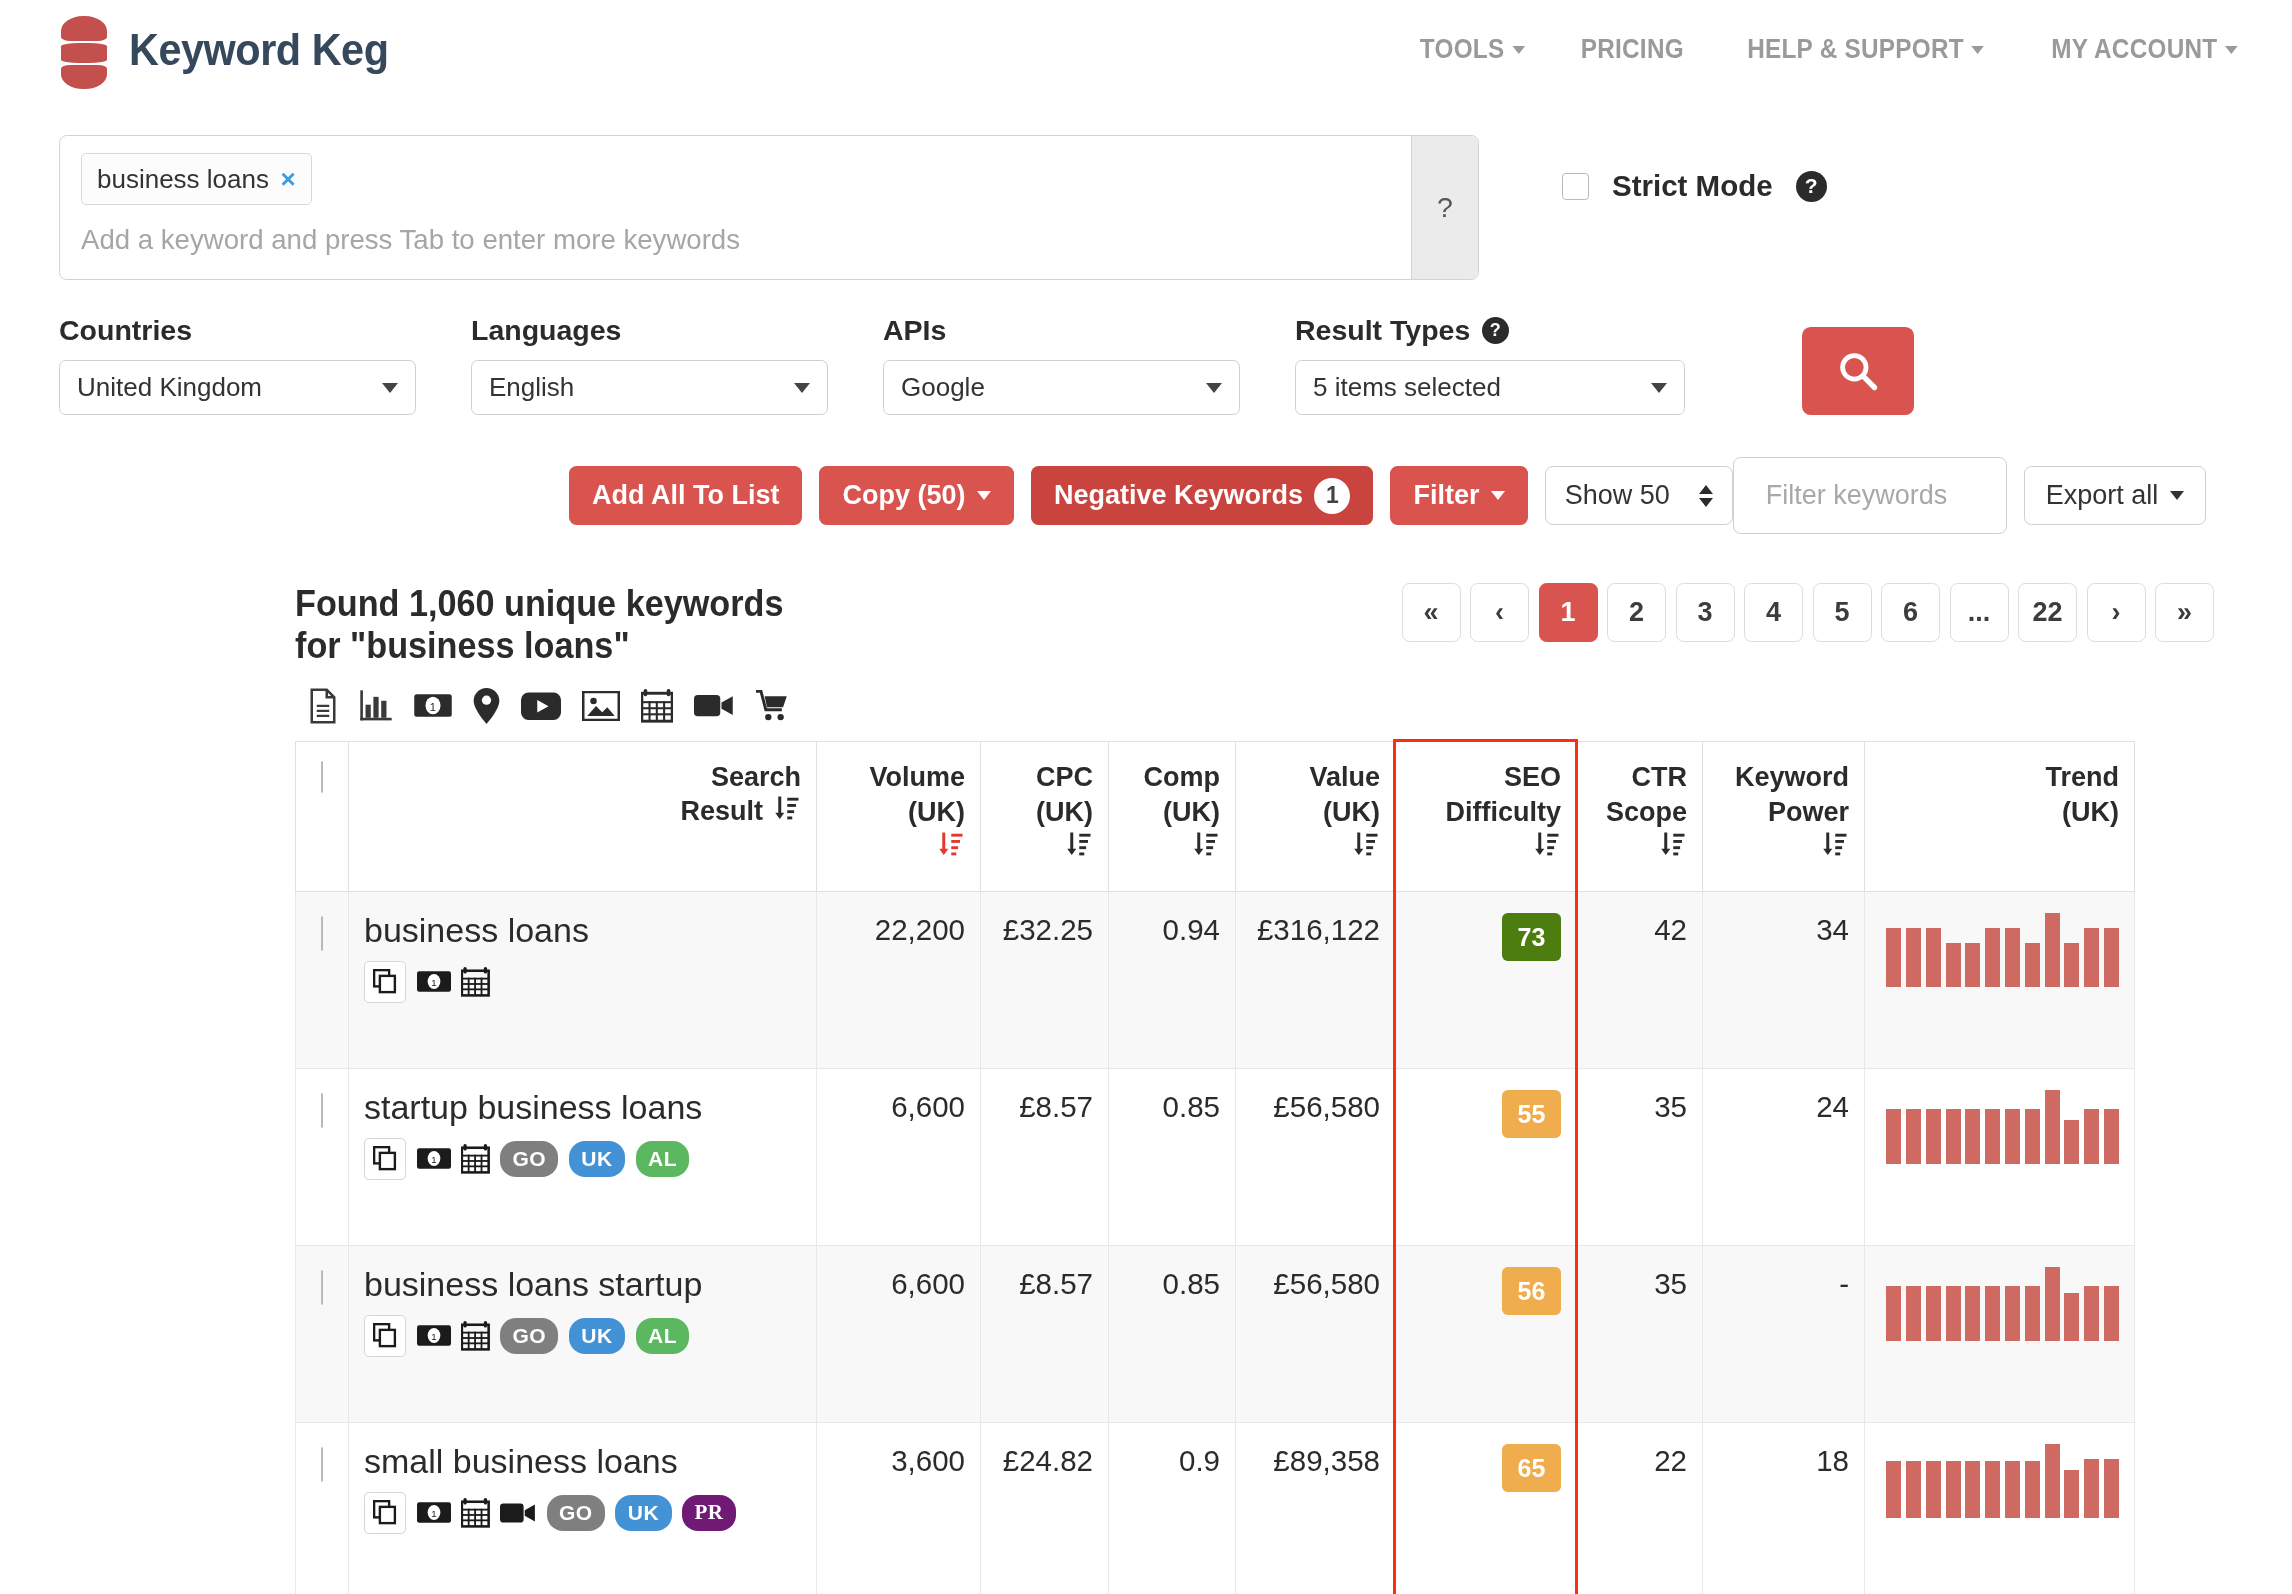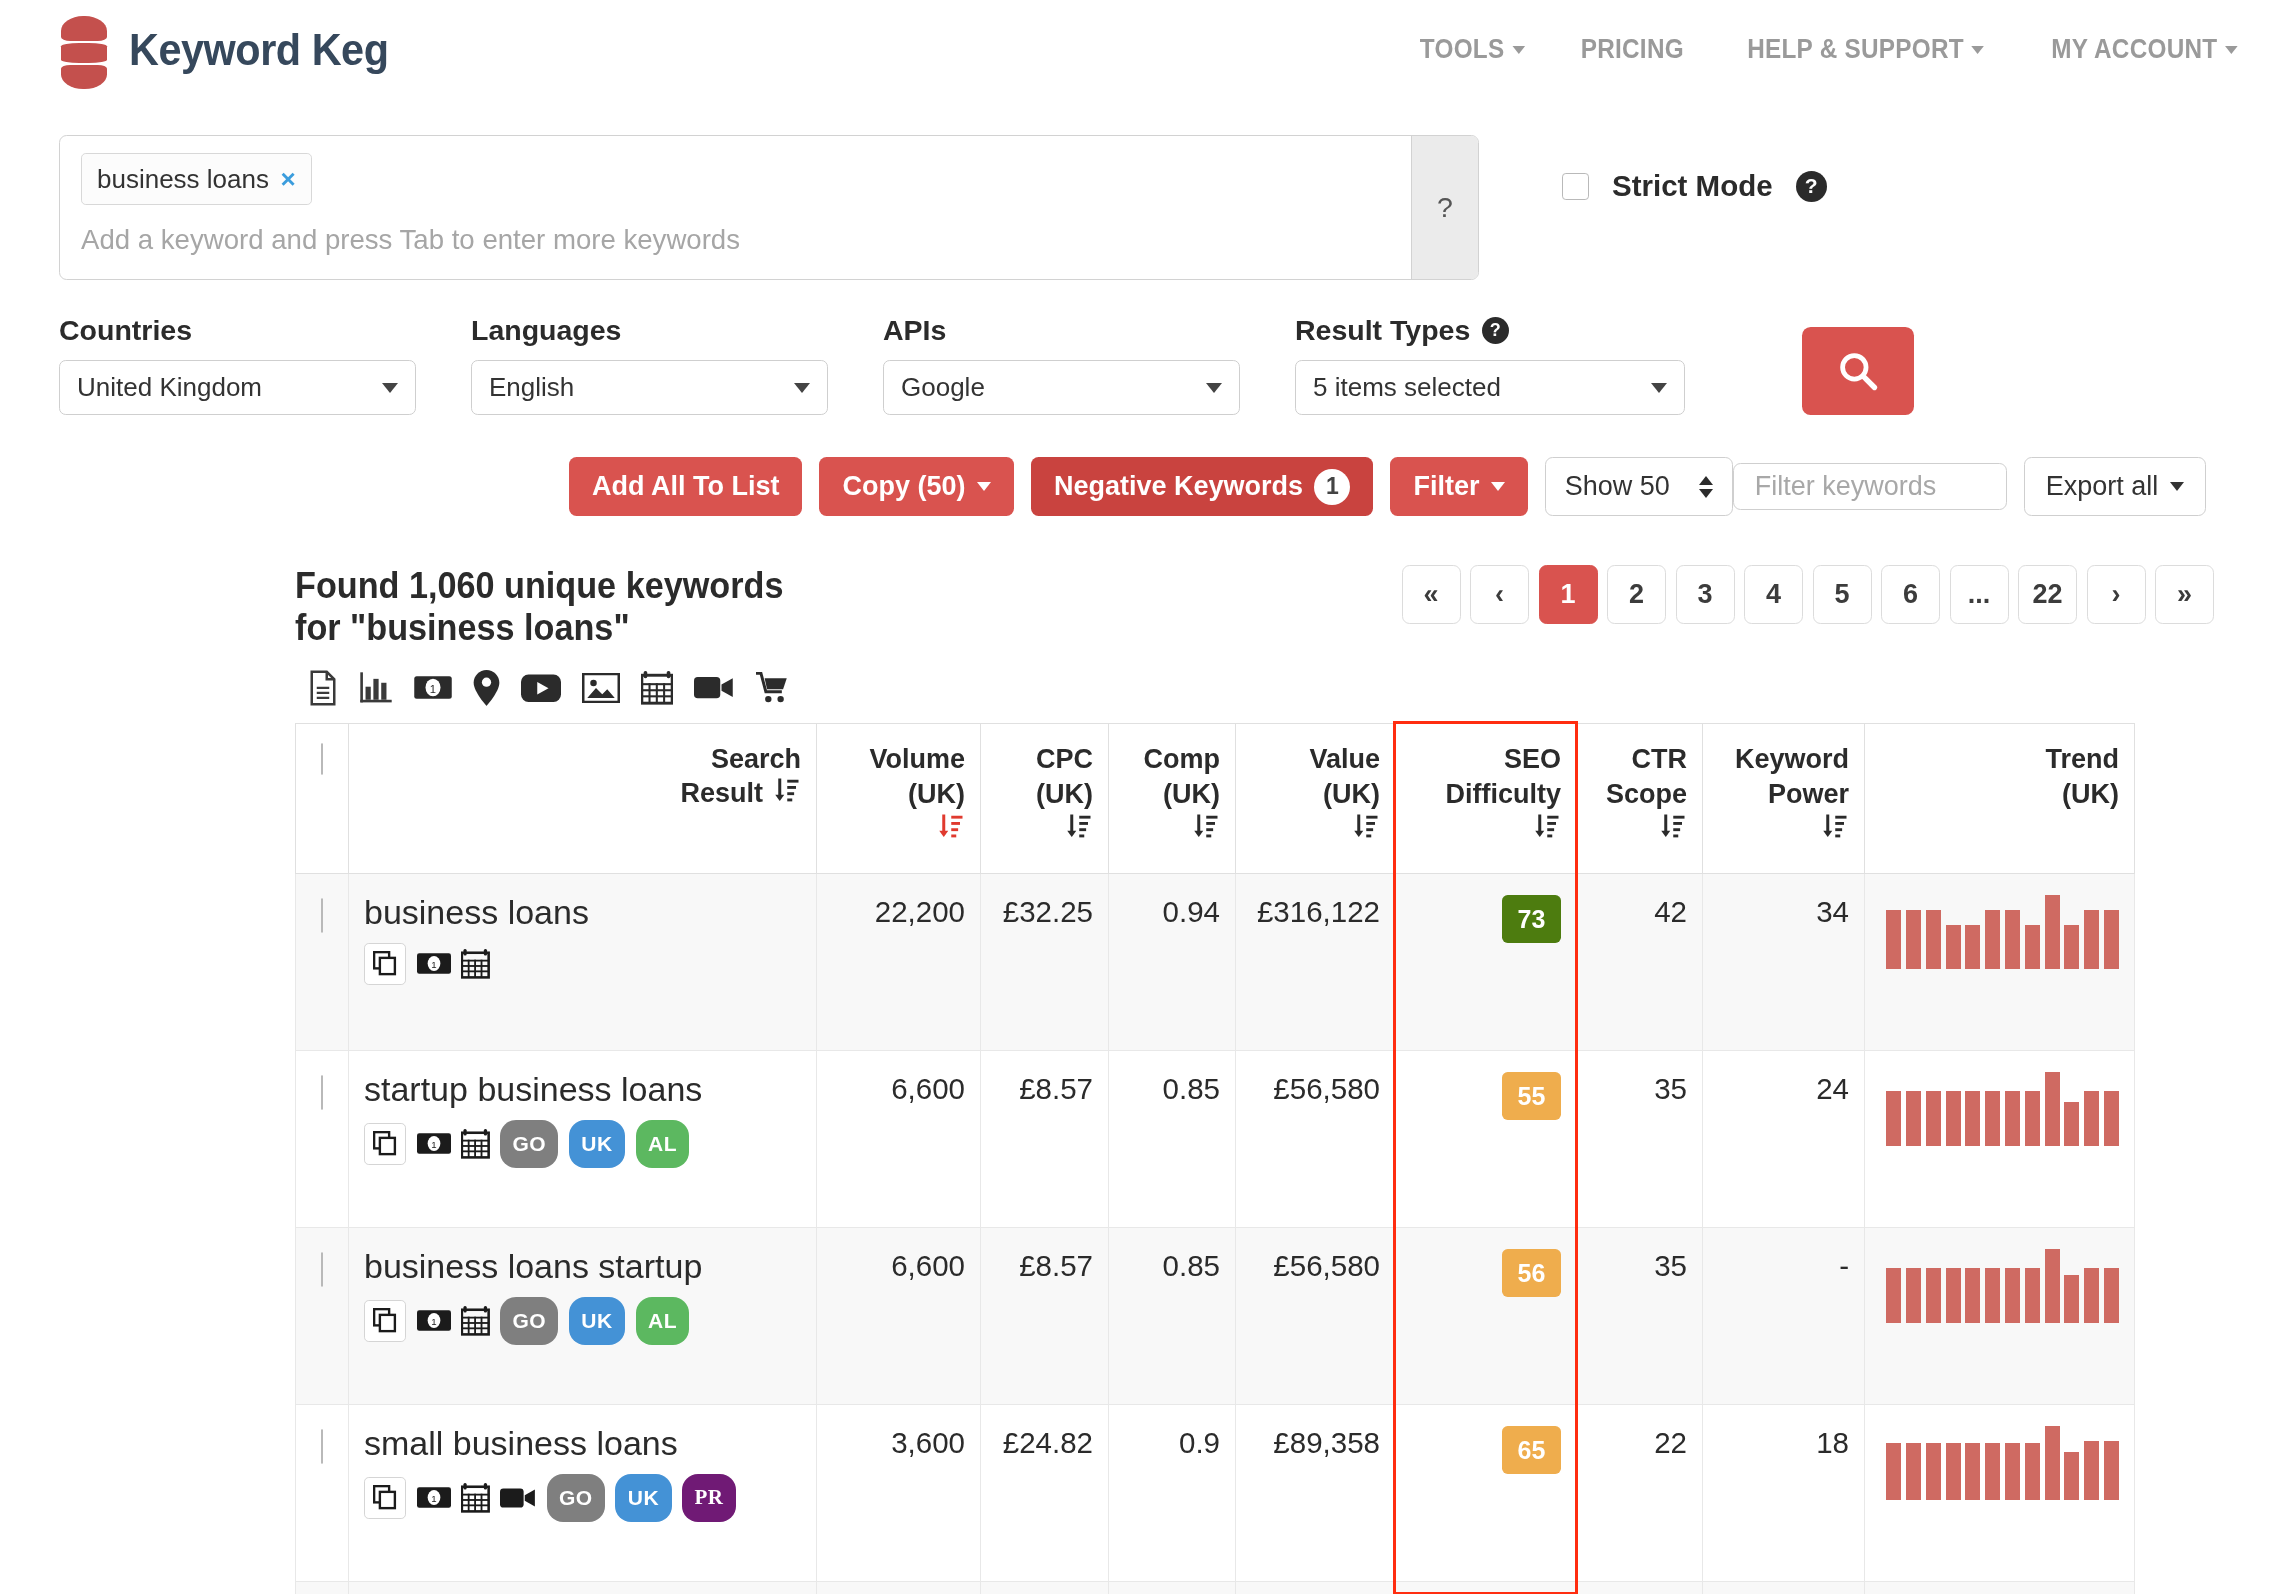--- a/index.html
+++ b/index.html
@@ -180,25 +180,25 @@
   .stepper .sv { flex: 1; }
   .spin { display: flex; flex-direction: column; gap: 3.8px; }
   .spin i {
     width: 0; height: 0;
     border-left: 7.6px solid transparent;
     border-right: 7.6px solid transparent;
   }
   .spin i.up { border-bottom: 9.5px solid #2b2b2b; }
   .spin i.dn { border-top: 9.5px solid #2b2b2b; }
   .filterkw {
-    height: 47px; width: 274px;
+    height: 77px; width: 274px;
     border: 1px solid #cfcfcf; border-radius: 7.6px;
     background: #fff;
     display: flex; align-items: center;
-    padding: 0 21px; font-size: 27px; color: #a8a8a8;
+    padding: 0 32px; font-size: 27px; color: #a8a8a8;
     margin-right: 17px;
   }
   .btn-ghost {
     height: 59px;
     border: 1px solid #cfcfcf; border-radius: 7.6px;
     background: #fff; color: #333;
     font-size: 27px; padding: 0 21px;
     display: flex; align-items: center; gap: 11.4px; cursor: pointer;
   }
   .btn-ghost .dcaret {
@@ -263,21 +263,21 @@
   .kwtext { font-size: 34px; color: #2b2b2b; line-height: 1; margin-bottom: 13.3px; }
   .kwicons { display: flex; align-items: center; gap: 10.5px; }
   .copybox {
     width: 42px; height: 42px;
     border: 1px solid #d5d5d5; border-radius: 4.8px; background: #fff;
     display: flex; align-items: center; justify-content: center;
     cursor: pointer;
   }
   .miniico { display: flex; align-items: center; color: #1b1b1b; }
   .tag {
-    height: 48px; border-radius: 16px;
+    height: 36px; border-radius: 16px;
     display: inline-flex; align-items: center; justify-content: center;
     padding: 0 12.4px;
     font-size: 21px; font-weight: 700; color: #fff;
     letter-spacing: 0.5px;
   }
   .tag.go { background: #7f7f7f; }
   .tag.uk { background: #4492d6; }
   .tag.al { background: #5cb860; }
   .tag.pr { background: #701a75; font-family: Liberation Serif, serif; }
 

